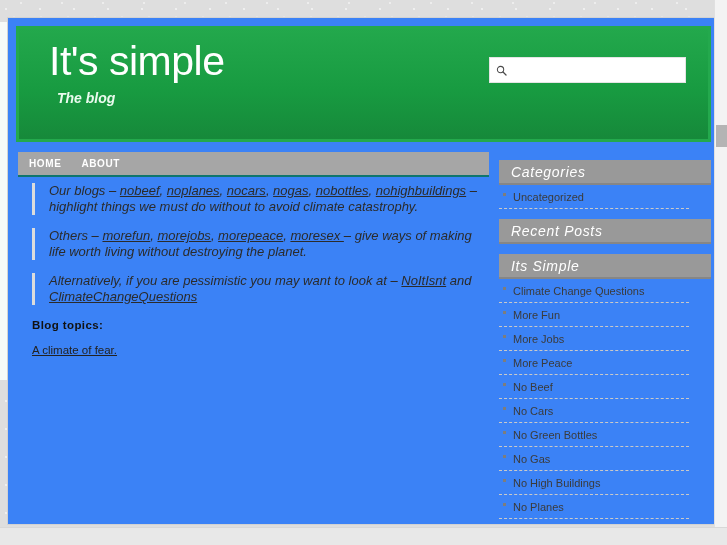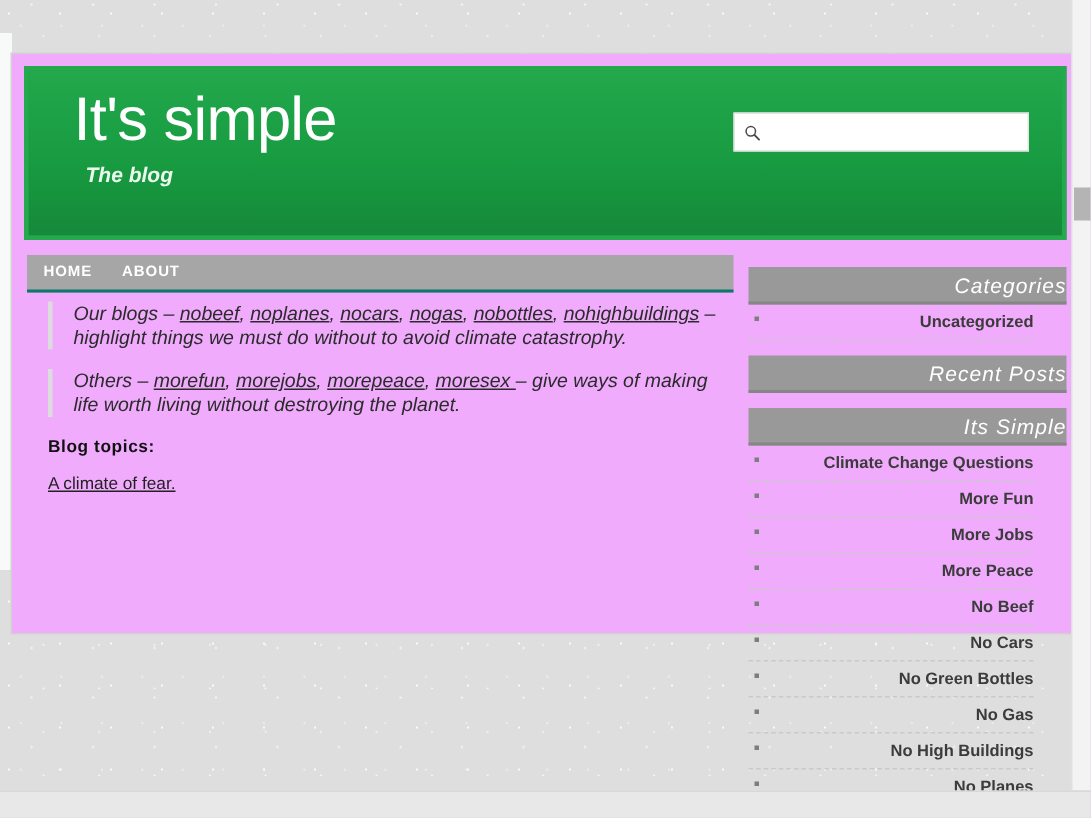--- a/index.html
+++ b/index.html
@@ -19,24 +19,24 @@
       radial-gradient(circle at 6px 9px, rgba(255,255,255,.85) 0.6px, transparent 0.9px),
       radial-gradient(circle at 21px 3px, rgba(255,255,255,.7) 0.6px, transparent 0.9px),
       radial-gradient(circle at 14px 17px, rgba(255,255,255,.55) 0.5px, transparent 0.8px),
       radial-gradient(circle at 29px 24px, rgba(255,255,255,.75) 0.5px, transparent 0.8px);
     background-size: 34px 28px, 41px 33px, 27px 31px, 37px 29px;
   }
 
   
   #wrapper {
     position: absolute;
-    left: 8px; top: 36px;
+    left: 8px; top: 18px;
     width: 711px;
-    height: 386px;
-    background: #f0abfc;
+    height: 506px;
+    background: #3b82f6;
     box-shadow: 0 0 0 1px #d2d2d2;
   }
 
   
   #header {
     position: absolute;
     left: 8px; top: 8px;
     width: 695px; height: 116px;
     background: #1d9e45;
     background-image: linear-gradient(180deg,#23a84c 0%, #189b41 55%, #16893a 100%);
@@ -142,21 +142,21 @@
     text-decoration: underline;
     cursor: pointer;
   }
 
   
   #sidebar {
     position: absolute;
     left: 491px; top: 142px;
     width: 212px;
   }
-  .widget { margin-bottom: 10px; text-align: right; }
+  .widget { margin-bottom: 10px; }
   .widget-title {
     background: #999999;
     border-bottom: 2px solid #868686;
     color: #ffffff;
     font-size: 14px;
     font-style: italic;
     font-weight: 400;
     letter-spacing: 0.7px;
     padding: 4px 0 5px 12px;
     height: 25px;
@@ -168,21 +168,20 @@
   }
   .widget li {
     font-size: 11px;
     color: #3b3b3b;
     padding: 6px 0 5px 14px;
     border-bottom: 1px dashed #c9c9c9;
     position: relative;
     margin-right: 22px;
     cursor: pointer;
     line-height: 12px;
-    font-weight: bold;
   }
   .widget li::before {
     content: "";
     position: absolute;
     left: 4px; top: 8px;
     width: 3px; height: 3px;
     background: #7d7d7d;
   }
 
   
@@ -240,20 +239,21 @@
 
   <div id="navbar">
     <a class="nav-item">HOME</a>
     <a class="nav-item">ABOUT</a>
   </div>
 
   <div id="content">
     <div id="quotes-container">
         <p class="quote"><span>Our blogs – </span><a>nobeef</a><span>, </span><a>noplanes</a><span>, </span><a>nocars</a><span>, </span><a>nogas</a><span>, </span><a>nobottles</a><span>, </span><a>nohighbuildings</a><span> – highlight things we must do without to avoid climate catastrophy.</span></p>
         <p class="quote"><span>Others – </span><a>morefun</a><span>, </span><a>morejobs</a><span>, </span><a>morepeace</a><span>, </span><a>moresex </a><span>– give ways of making life worth living without destroying the planet.</span></p>
+        <p class="quote"><span>Alternatively, if you are pessimistic you may want to look at – </span><a>NoItIsnt</a><span> and </span><a>ClimateChangeQuestions</a></p>
       </div>
     <div id="blog-topics-heading">Blog topics:</div>
     <a id="blog-topic-link">A climate of fear.</a>
   </div>
 
   <div id="sidebar">
       <div class="widget">
         <div class="widget-title">Categories</div>
         <ul>
           <li>Uncategorized</li>

